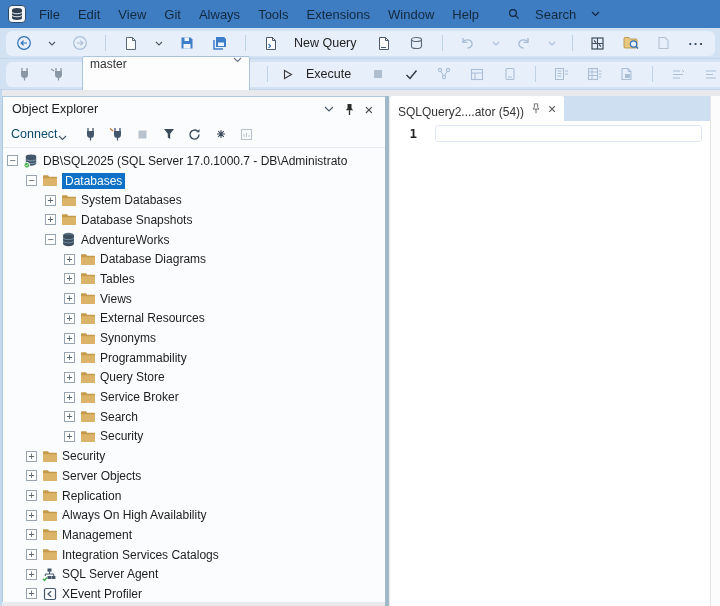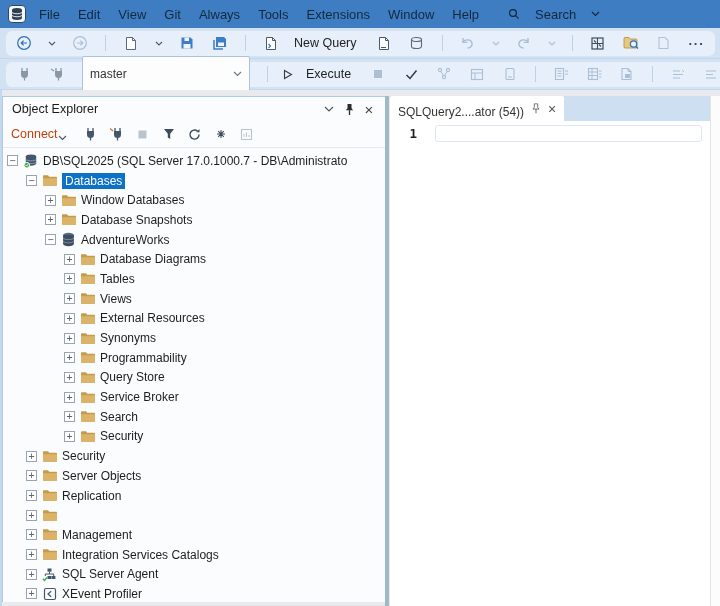--- a/index.html
+++ b/index.html
@@ -18,35 +18,35 @@
   .toolbar { height:31px; background:var(--toolbar-bg,#d2e2f3); display:flex; align-items:center;
     border-bottom:1px solid #c3d6ea; }
   .tb-strip { height:25px; margin-left:6px; background:#e7effa; border-radius:6px;
     display:flex; align-items:center; padding:0 6px; gap:9px; }
   .tbi { width:24px; height:23px; display:flex; align-items:center; justify-content:center; flex:none; }
   .tbi.narrow { width:14px; }
   .tb-sep { width:1px; height:16px; background:#bed2e6; margin:0 4px; flex:none; }
   .tb-label { font-size:12.5px; color:#222; margin:0 6px 0 2px; white-space:nowrap; }
   .dots { font-size:13px; color:#35465a; letter-spacing:1px; font-weight:bold; }
   .combo { width:168px; height:36px; background:#fdfdfe; border:1px solid #aac4de; border-radius:2px;
-    display:flex; align-items:center; justify-content:space-between; padding:0 7px; margin:16px 4px; }
+    display:flex; align-items:flex-start; justify-content:space-between; padding:0 7px; margin:16px 4px; }
   .combo-text { font-size:12px; color:#333; }
 
   
   .main { position:relative; height:516px; background:#e9eaed; border-left:2px solid #c2d9ee; }
 
   
   .oe-panel { position:absolute; left:0; top:6px; width:383px; bottom:4px; background:#fbfcfd;
     border:1px solid #aecbe4; border-right:none; border-bottom:none; display:flex; flex-direction:column; overflow:hidden; }
   .oe-header { height:24px; display:flex; align-items:center; padding:0 6px 0 9px; flex:none; }
   .oe-title { font-size:12.5px; color:#1a1a1a; flex:1; white-space:nowrap; }
   .oe-hicon { width:20px; height:18px; display:flex; align-items:center; justify-content:center; }
   .oe-toolbar { height:27px; display:flex; align-items:center; padding:0 8px; gap:2px;
     border-bottom:1px solid #e4eaf0; flex:none; }
-  .oe-connect { display:flex; align-items:flex-end; gap:0; font-size:12.5px; color:#c2410c; margin-right:10px; }
+  .oe-connect { display:flex; align-items:flex-end; gap:0; font-size:12.5px; color:#0c4a6e; margin-right:10px; }
   .oei { width:24px; height:20px; display:flex; align-items:center; justify-content:center; flex:none; }
 
   .tree { flex:1; overflow:hidden; padding-top:3px; }
   .tree-row { height:19.7px; display:flex; align-items:center; white-space:nowrap; }
   .expander { width:11px; height:11px; border:1px solid #98a5b1; background:#fff; color:#5a6672;
     font-size:10px; line-height:9px; text-align:center; margin-right:4px; flex:none;
     font-family:"DejaVu Sans Mono", monospace; }
   .tree-icon { width:17px; height:16px; margin-right:4px; flex:none; display:flex; align-items:center; justify-content:center; }
   .tree-label { font-size:12px; color:#1d1d1d; }
   .tree-label.selected { background:var(--selection-bg,#0c71c7); color:#fff; padding:1px 3px; }
@@ -435,21 +435,21 @@
           <span class="tree-label selected">Databases</span>
         </div>
         <div class="tree-row" style="padding-left: 42px;">
           <span class="expander">+</span>
           <span class="tree-icon">
             <svg width="16" height="13" viewBox="0 0 16 13">
               <path d="M1 2.2c0-.6.4-1 1-1h4l1.2 1.5H14c.6 0 1 .4 1 1v7c0 .6-.4 1-1 1H2c-.6 0-1-.4-1-1z" fill="#c59a4a"></path>
               <path d="M1 4.2h14v6.5c0 .6-.4 1-1 1H2c-.6 0-1-.4-1-1z" fill="#dbb46a"></path>
             </svg>
           </span>
-          <span class="tree-label">Window Databases</span>
+          <span class="tree-label">System Databases</span>
         </div>
         <div class="tree-row" style="padding-left: 42px;">
           <span class="expander">+</span>
           <span class="tree-icon">
             <svg width="16" height="13" viewBox="0 0 16 13">
               <path d="M1 2.2c0-.6.4-1 1-1h4l1.2 1.5H14c.6 0 1 .4 1 1v7c0 .6-.4 1-1 1H2c-.6 0-1-.4-1-1z" fill="#c59a4a"></path>
               <path d="M1 4.2h14v6.5c0 .6-.4 1-1 1H2c-.6 0-1-.4-1-1z" fill="#dbb46a"></path>
             </svg>
           </span>
           <span class="tree-label">Database Snapshots</span>
@@ -596,20 +596,21 @@
           <span class="tree-label">Replication</span>
         </div>
         <div class="tree-row" style="padding-left: 23px;">
           <span class="expander">+</span>
           <span class="tree-icon">
             <svg width="16" height="13" viewBox="0 0 16 13">
               <path d="M1 2.2c0-.6.4-1 1-1h4l1.2 1.5H14c.6 0 1 .4 1 1v7c0 .6-.4 1-1 1H2c-.6 0-1-.4-1-1z" fill="#c59a4a"></path>
               <path d="M1 4.2h14v6.5c0 .6-.4 1-1 1H2c-.6 0-1-.4-1-1z" fill="#dbb46a"></path>
             </svg>
           </span>
+          <span class="tree-label">Always On High Availability</span>
         </div>
         <div class="tree-row" style="padding-left: 23px;">
           <span class="expander">+</span>
           <span class="tree-icon">
             <svg width="16" height="13" viewBox="0 0 16 13">
               <path d="M1 2.2c0-.6.4-1 1-1h4l1.2 1.5H14c.6 0 1 .4 1 1v7c0 .6-.4 1-1 1H2c-.6 0-1-.4-1-1z" fill="#c59a4a"></path>
               <path d="M1 4.2h14v6.5c0 .6-.4 1-1 1H2c-.6 0-1-.4-1-1z" fill="#dbb46a"></path>
             </svg>
           </span>
           <span class="tree-label">Management</span>

